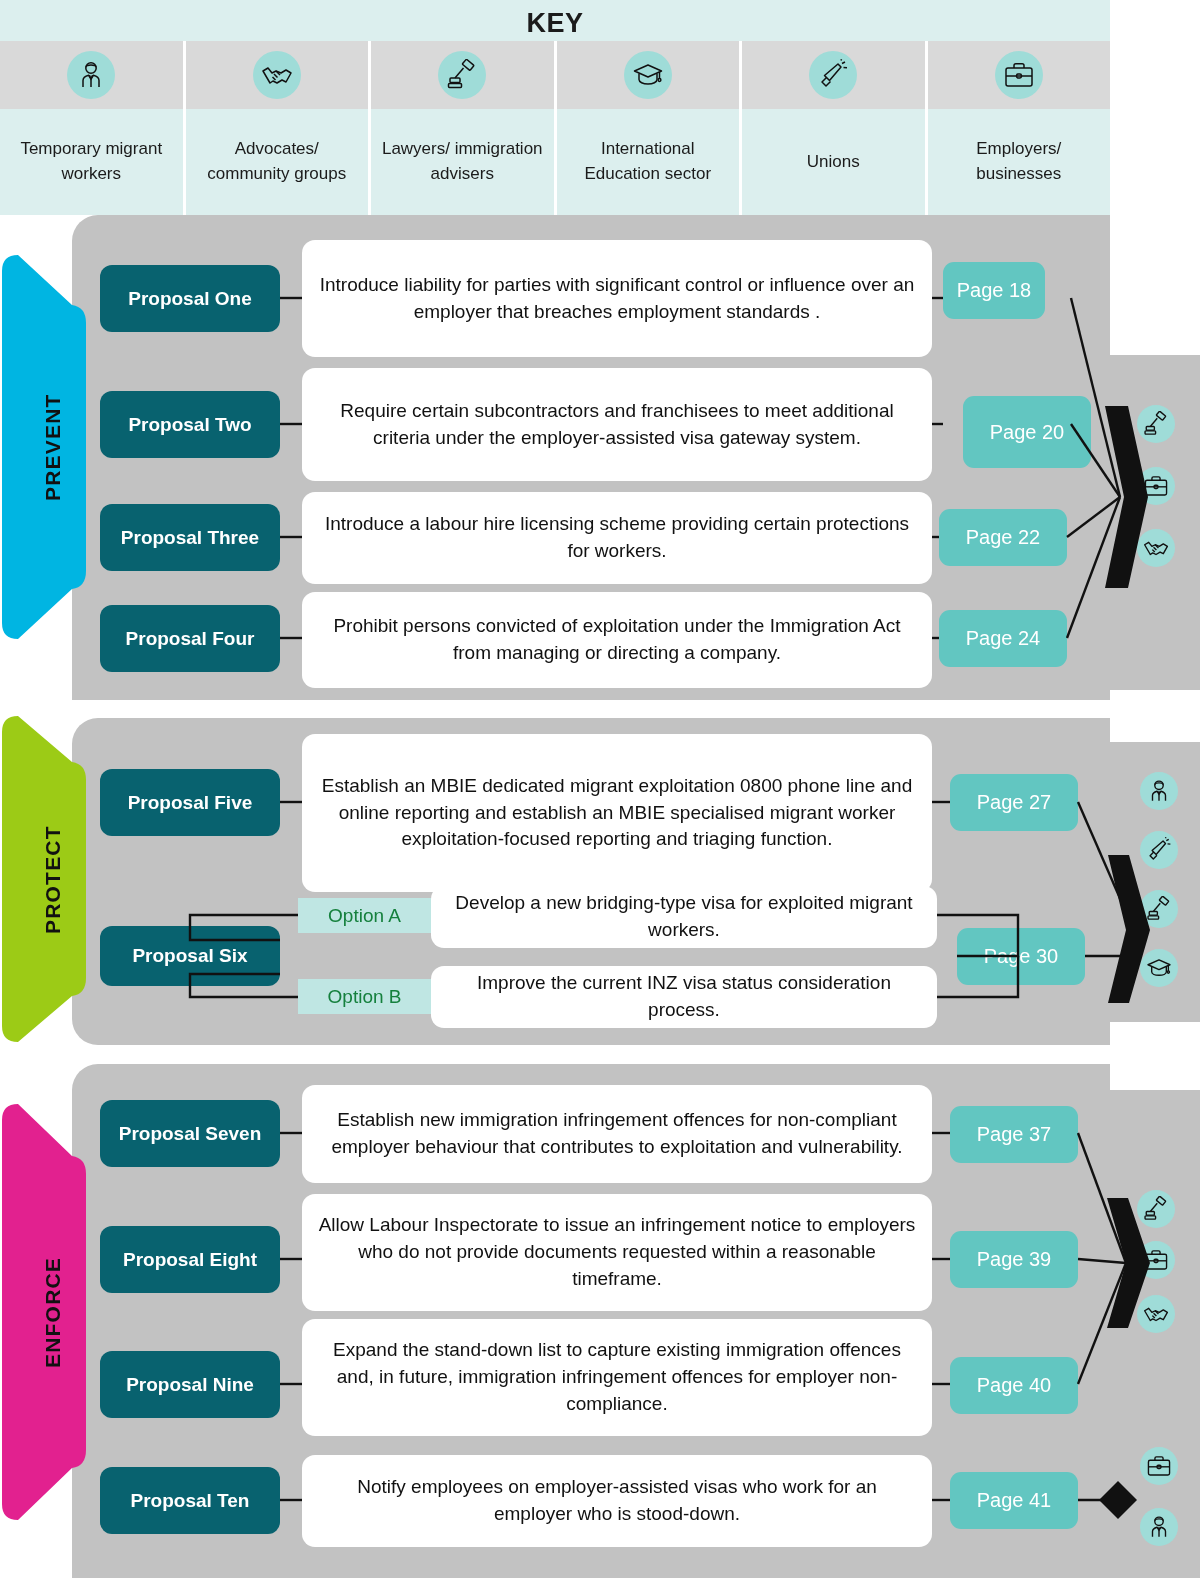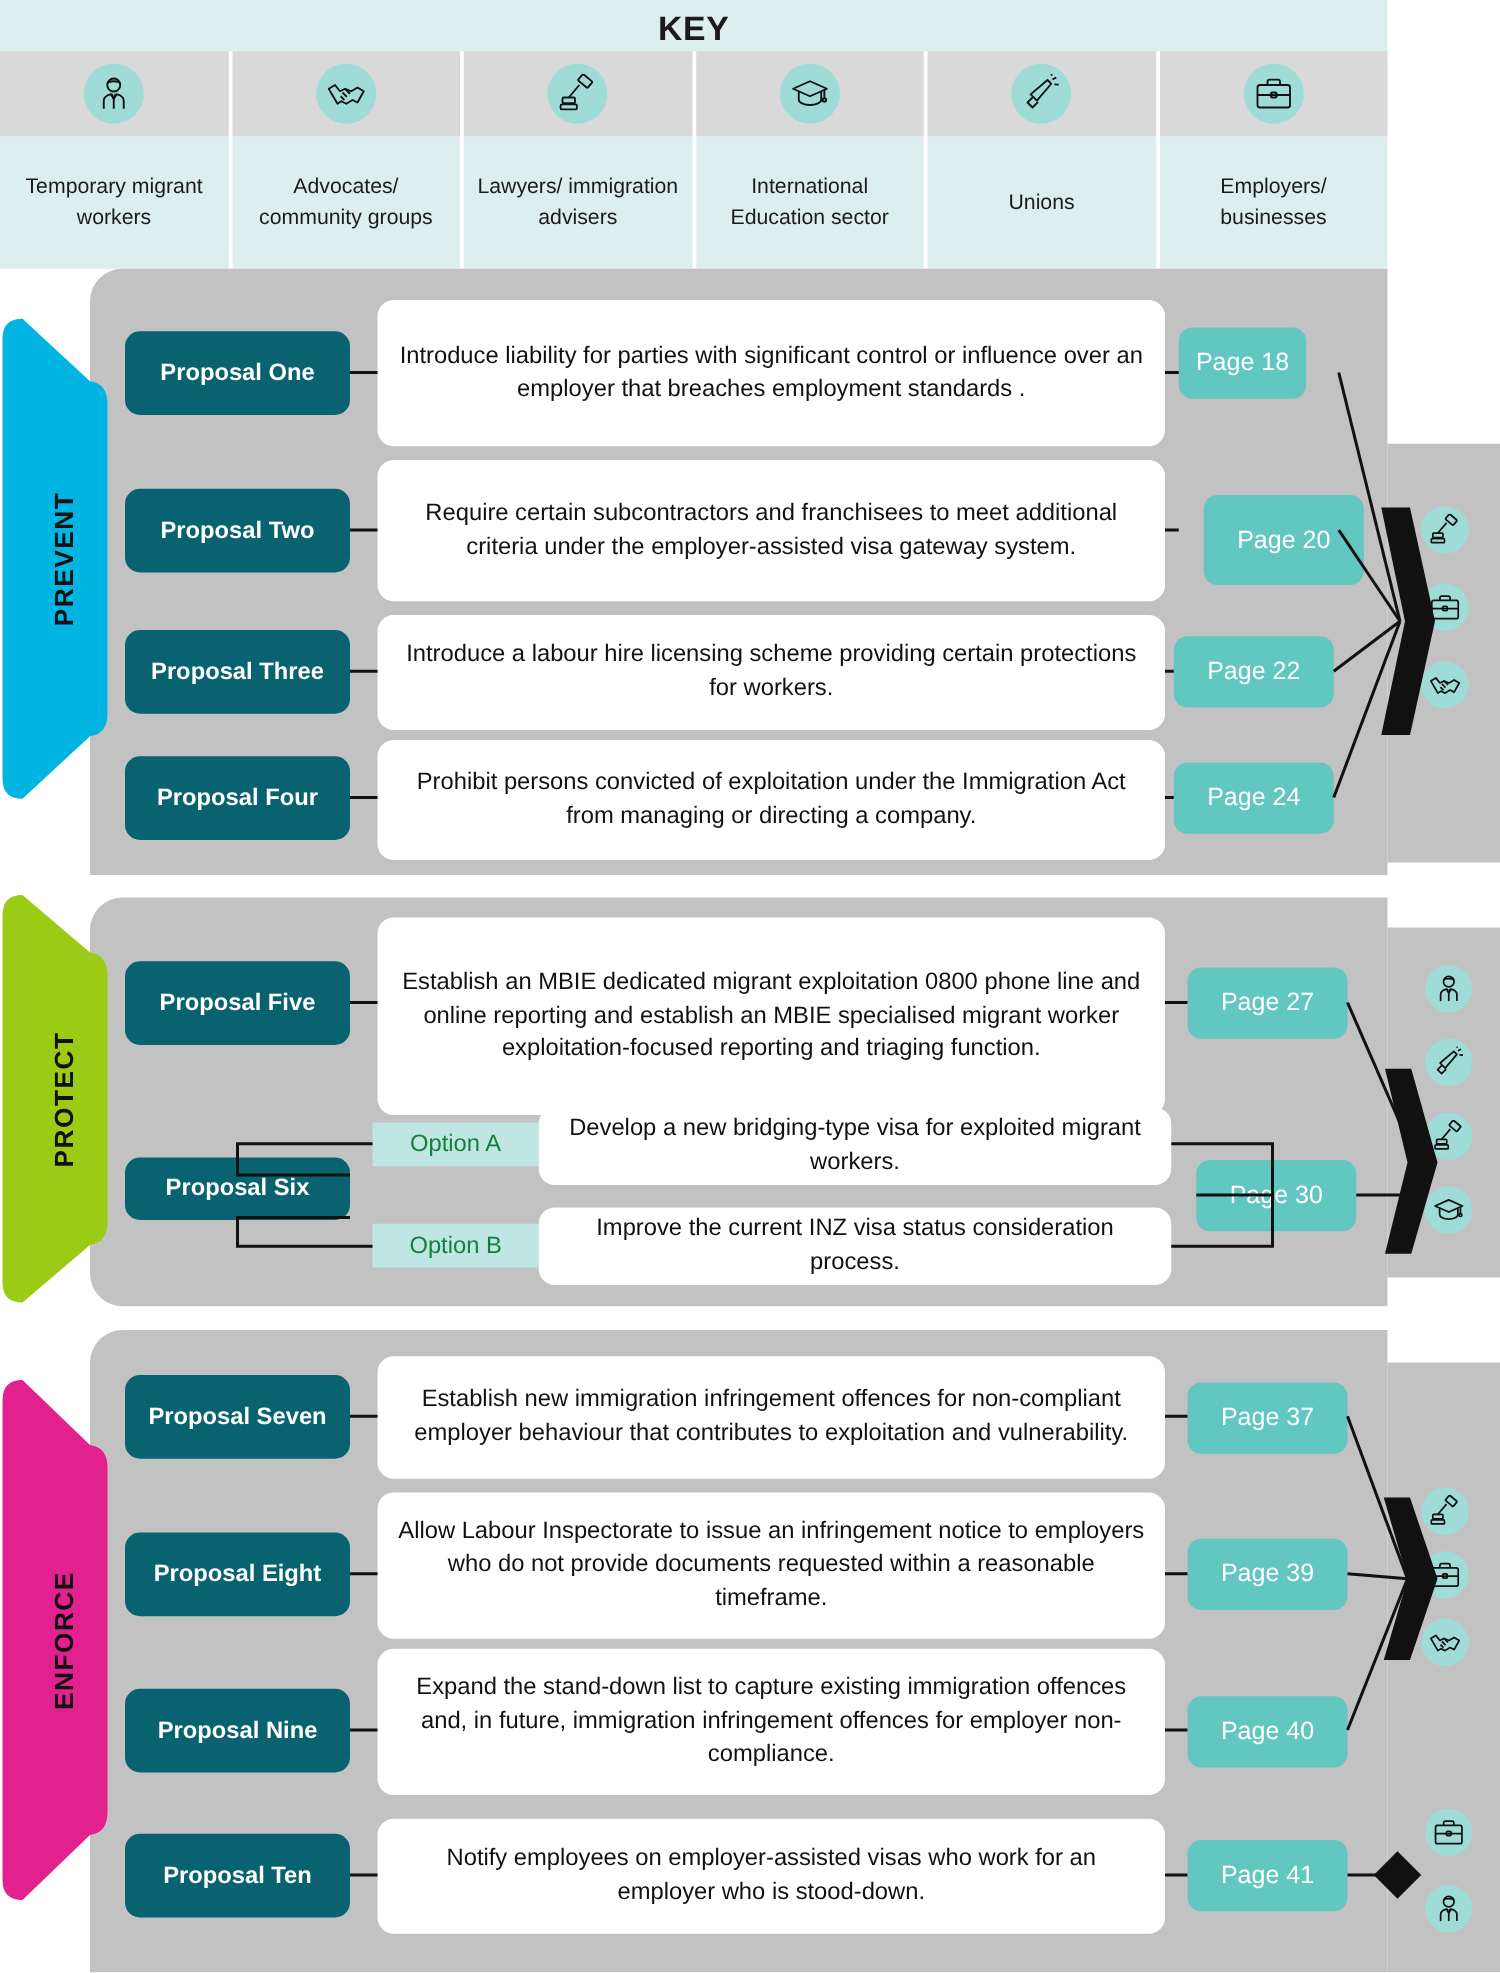--- a/index.html
+++ b/index.html
@@ -218,21 +218,21 @@
     <svg width="105" height="340" viewBox="0 0 105 340">
       <path d="M18 6 L72 52 Q86 54 86 70 L86 268 Q86 284 72 286 L18 332 Q2 332 2 316 L2 22 Q2 6 18 6 Z" fill="#9ccb16"></path>
     </svg>
     <span class="bannertxt">PROTECT</span>
   </div>
 
   <div class="prop" style="left:100px; top:769px; width:180px; height:67px;">Proposal Five</div>
   <div class="desc" style="left:302px; top:734px; width:630px; height:158px;">Establish an MBIE dedicated migrant exploitation 0800 phone line and online reporting and establish an MBIE specialised migrant worker exploitation-focused reporting and triaging function.</div>
   <div class="page" style="left:950px; top:774px; width:128px; height:57px;">Page 27</div>
 
-  <div class="prop" style="left:100px; top:926px; width:180px; height:50px;">Proposal Six</div>
+  <div class="prop" style="left:100px; top:926px; width:180px; height:60px;">Proposal Six</div>
   <div class="opt" style="left:298px; top:898px; width:133px; height:35px;">Option A</div>
   <div class="desc" style="left:431px; top:886px; width:506px; height:62px;">Develop a new bridging-type visa for exploited migrant workers.</div>
   <div class="opt" style="left:298px; top:979px; width:133px; height:35px;">Option B</div>
   <div class="desc" style="left:431px; top:966px; width:506px; height:62px;">Improve the current INZ visa status consideration process.</div>
   <div class="page" style="left:957px; top:928px; width:128px; height:57px;">Page 30</div>
 
   <span class="aud circ sm" style="left:1140px; top:772px;">
     <svg width="26" height="26" viewBox="0 0 32 32" fill="none" stroke="#111" stroke-width="1.7">
       <circle cx="16" cy="9" r="5.2"></circle>
         <path d="M11 8.2c0-3 10-3 10 0"></path>

